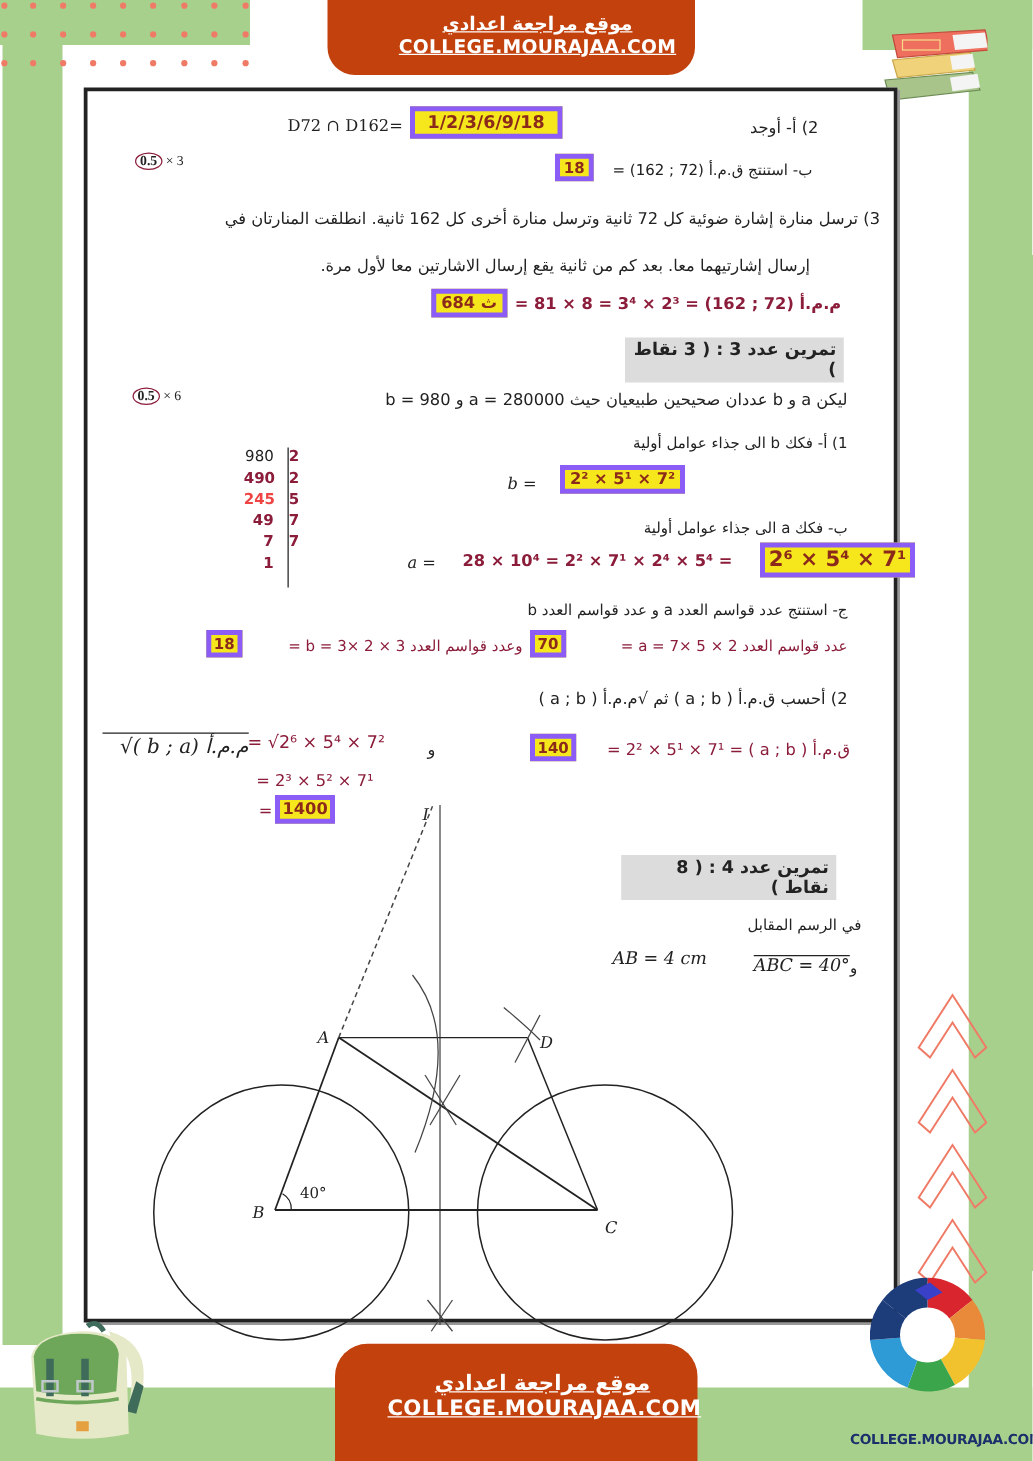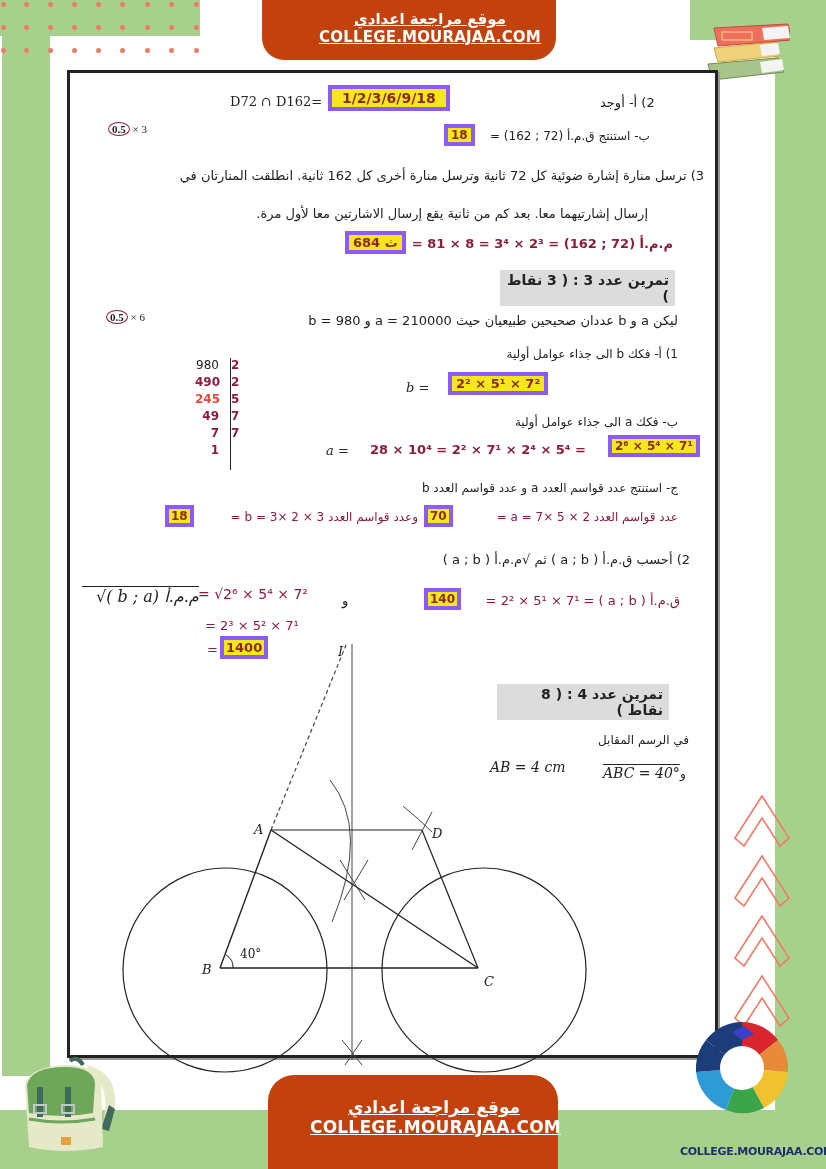--- a/index.html
+++ b/index.html
@@ -125,21 +125,21 @@
 <div class="line" style="left:345px;top:235px;">
   <span class="hl" style="font-size:13px;">684 ث</span>
 </div>
 
 <div class="section-title" style="left:500px;top:270px;width:175px;">تمرين عدد 3 : ( 3 نقاط )</div>
 
 <div class="score" style="left:106px;top:310px;">
   <span class="circ">0.5</span>
   <span>× 6</span>
 </div>
-<div class="line rtl" style="left:200px;top:313px;width:478px;font-size:13px;">ليكن a و b عددان صحيحين طبيعيان حيث a = 210000 و b = 980</div>
+<div class="line rtl" style="left:200px;top:313px;width:478px;font-size:13px;">ليكن a و b عددان صحيحين طبيعيان حيث a = 280000 و b = 980</div>
 
 <div class="line rtl" style="left:460px;top:347px;width:218px;font-size:12px;">1) أ- فكك b الى جذاء عوامل أولية</div>
 <div class="line math" style="left:406px;top:380px;">b =</div>
 <div class="line" style="left:448px;top:376px;">
   <span class="hl" style="font-size:13px;">2² × 5¹ × 7²</span>
 </div>
 
 <div class="div-table">
   <div class="div-bar"></div>
   <div class="div-row">
@@ -165,34 +165,34 @@
   <div class="div-row">
       <span class="n" style="color:#8b1c3a;font-weight:bold">1</span>
       <span class="d"></span>
     </div>
 </div>
 
 <div class="line rtl" style="left:490px;top:415px;width:188px;font-size:12px;">ب- فكك a الى جذاء عوامل أولية</div>
 <div class="line math" style="left:326px;top:443px;">a =</div>
 <div class="line red" style="left:370px;top:442px;font-size:13px;">28 × 10⁴ = 2² × 7¹ × 2⁴ × 5⁴ =</div>
 <div class="line" style="left:608px;top:438px;">
-  <span class="hl" style="font-size:12px;padding:0 3px;">2⁶ × 5⁴ × 7¹</span>
+  <span class="hl" style="font-size:17px;padding:0 3px;">2⁶ × 5⁴ × 7¹</span>
 </div>
 
 <div class="line rtl" style="left:340px;top:481px;width:338px;font-size:12px;">ج- استنتج عدد قواسم العدد a و عدد قواسم العدد b</div>
 <div class="line" style="left:165px;top:508px;">
   <span class="hl" style="font-size:12px;padding:0 2px;">18</span>
 </div>
 <div class="line rtl red" style="left:188px;top:510px;width:230px;font-size:12px;font-weight:normal;">وعدد قواسم العدد b = 3× 2 × 3 =</div>
 <div class="line" style="left:424px;top:508px;">
   <span class="hl" style="font-size:12px;padding:0 2px;">70</span>
 </div>
 <div class="line rtl red" style="left:446px;top:510px;width:232px;font-size:12px;font-weight:normal;">عدد قواسم العدد a = 7× 5 × 2 =</div>
 
-<div class="line rtl" style="left:356px;top:552px;width:334px;font-size:13px;">2) أحسب ق.م.أ ( a ; b ) ثم √م.م.أ ( a ; b )</div>
+<div class="line rtl" style="left:344px;top:552px;width:334px;font-size:13px;">2) أحسب ق.م.أ ( a ; b ) ثم √م.م.أ ( a ; b )</div>
 <div class="line" style="left:400px;top:591px;">
   <span class="hl" style="font-size:12px;padding:0 2px;margin-left:24px;">140</span>
 </div>
 <div class="line rtl red" style="left:430px;top:593px;width:250px;font-size:13px;font-weight:normal;">ق.م.أ ( a ; b ) = 2² × 5¹ × 7¹ =</div>
 <div class="line" style="left:342px;top:593px;font-family:'DejaVu Sans',sans-serif;">و</div>
 
 <div class="line math" style="left:82px;top:586px;font-size:16px;border-top:1px solid #222;padding-left:14px;">√( b ; a) م.م.أ</div>
 <div class="line red" style="left:198px;top:586px;font-size:14px;font-weight:normal;">= √2⁶ × 5⁴ × 7²</div>
 <div class="line red" style="left:205px;top:618px;font-size:13px;font-weight:normal;">= 2³ × 5² × 7¹</div>
 <div class="line red" style="left:207px;top:642px;font-size:13px;font-weight:normal;">=</div>

